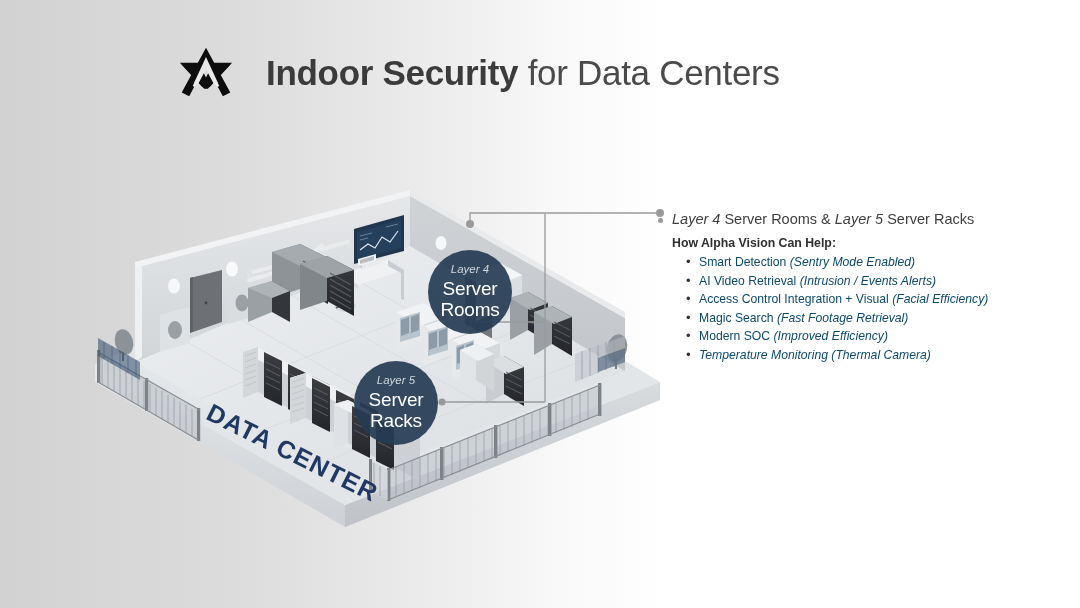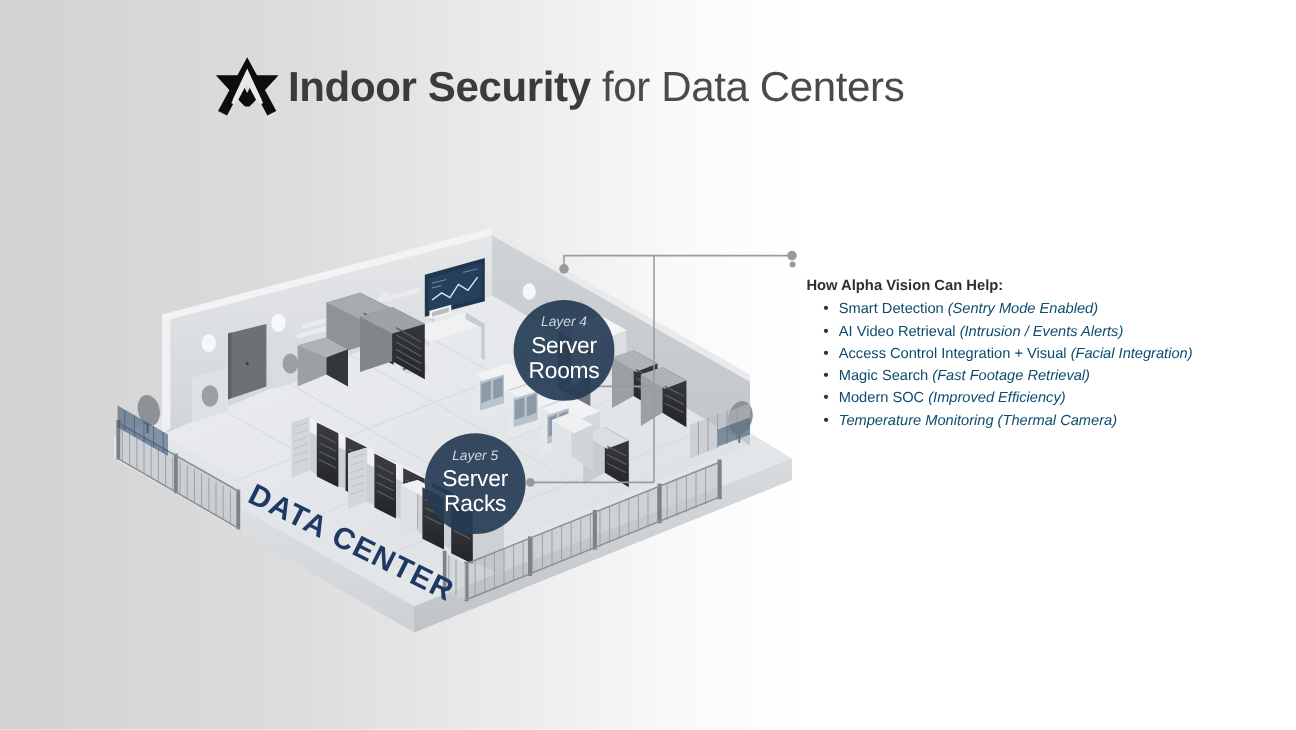--- a/index.html
+++ b/index.html
@@ -4,21 +4,21 @@
 <style>
   * { margin:0; padding:0; box-sizing:border-box; }
   html,body { width:1080px; height:608px; overflow:hidden; }
   body {
     font-family:"Liberation Sans", sans-serif;
     background:linear-gradient(to right,#d2d2d2 0%,#dcdcdc 22%,#ececec 40%,#f9f9f9 52%,#ffffff 62%,#ffffff 100%);
     position:relative;
   }
 
   
-  #header { position:absolute; left:176px; top:44px; display:flex; align-items:center; gap:4px; }
+  #header { position:absolute; left:176px; top:44px; display:flex; align-items:center; gap:30px; }
   #logo-mark { width:60px; height:56px; display:block; }
   #title { font-size:35px; letter-spacing:-0.3px; white-space:nowrap; line-height:1; }
   #title .b { font-weight:bold; color:#3b3b3b; }
   #title .r { font-weight:normal; color:#4a4a4a; }
 
   
   #scene { position:absolute; left:0; top:0; width:1080px; height:608px; }
 
   
   #info { position:absolute; left:658px; top:210px; width:400px; }
@@ -504,23 +504,24 @@
     <path d="M32 6 L56 50 L51 53 L32 20 L13 53 L8 50 Z" fill="#0d0d0d"></path>
     <path d="M6 22 L22 22 L32 42 L42 22 L58 22 L34 48 L30 48 Z" fill="#0d0d0d"></path>
     <path d="M32 14 L45 42 L41 44 L32 27 L23 44 L19 42 Z" fill="#e9e9e9"></path>
   </svg>
   <div id="title"><span class="b">Indoor Security</span><span class="r"> for Data Centers</span></div>
 </div>
 
 <div id="info">
   <div id="info-head">
     <span class="dot"></span>
+    <div id="layers-title"><i>Layer 4</i><span> Server Rooms &amp; </span><i>Layer 5</i><span> Server Racks</span></div>
   </div>
   <div id="help-title">How Alpha Vision Can Help:</div>
   <ul id="bullets">
       <li><span>Smart Detection </span><em>(Sentry Mode Enabled)</em></li>
       <li><span>AI Video Retrieval </span><em>(Intrusion / Events Alerts)</em></li>
-      <li><span>Access Control Integration + Visual </span><em>(Facial Integration)</em></li>
+      <li><span>Access Control Integration + Visual </span><em>(Facial Efficiency)</em></li>
       <li><span>Magic Search </span><em>(Fast Footage Retrieval)</em></li>
       <li><span>Modern SOC </span><em>(Improved Efficiency)</em></li>
       <li class="all-italic"><span>Temperature Monitoring </span><em>(Thermal Camera)</em></li>
     </ul>
 </div>
 
 </body></html>

